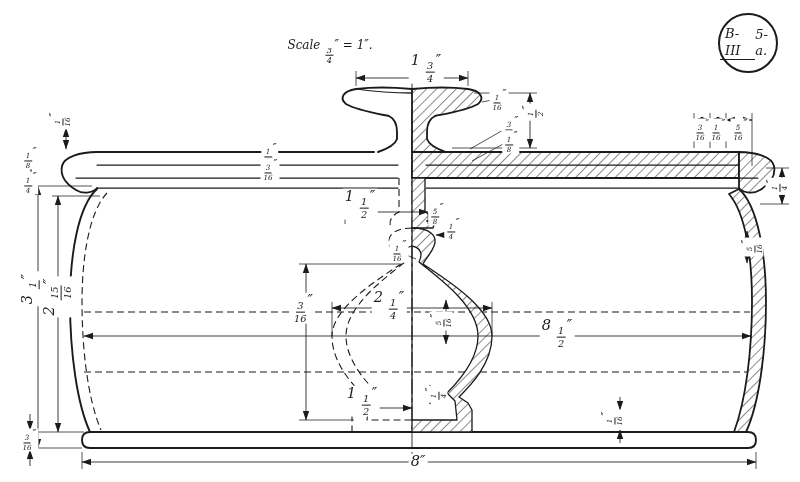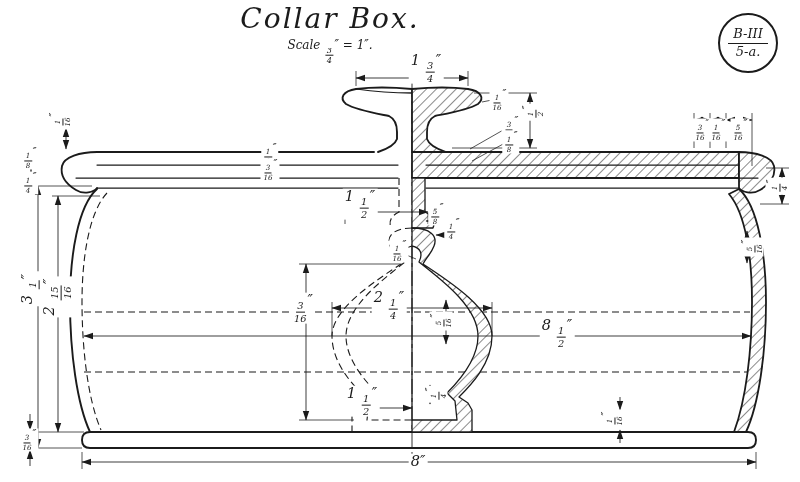--- a/index.html
+++ b/index.html
@@ -14,21 +14,21 @@
   .dml{stroke:#1b1b1b;stroke-width:.85;fill:none}
   .ext{stroke:#1b1b1b;stroke-width:.75;fill:none}
   .hs{fill:url(#hx);stroke:#1b1b1b;stroke-width:1.8;stroke-linejoin:round}
   .hs2{fill:url(#hx);stroke:#1b1b1b;stroke-width:1.3;stroke-linejoin:round}
   
   .title{position:absolute;left:330px;top:18px;transform:translate(-50%,-50%);
          font-style:italic;font-size:28px;letter-spacing:2px;white-space:nowrap}
   .scale{position:absolute;left:330px;top:51px;transform:translate(-50%,-50%);
          font-style:italic;font-size:12px;white-space:nowrap}
   .dwgno{position:absolute;left:718px;top:13px;width:56px;height:56px;border:2.2px solid #1b1b1b;
-         border-radius:50%;display:flex;flex-direction:column;align-items:center;justify-content:center;
+         border-radius:50%;display:flex;flex-direction:row;align-items:center;justify-content:flex-end;
          font-size:13px;font-style:italic;line-height:1.25;background:#fff}
   .dwgno .t{border-bottom:1.6px solid #1b1b1b;padding:0 5px}
   .dim{position:absolute;transform:translate(-50%,-50%);background:#fff;padding:0 2px;
        font-style:italic;font-size:10.5px;line-height:1;white-space:nowrap}
   .dim.rot{transform:translate(-50%,-50%) rotate(-90deg)}
   .dim.big{font-size:14.5px}
   .fr{display:inline-flex;flex-direction:column;align-items:center;vertical-align:-.45em;
       line-height:1;margin:0 1px;font-size:.68em}
   .fr .nu{border-bottom:1px solid #1b1b1b;padding:0 1.5px .8px}
   .fr .de{padding-top:.8px}
@@ -132,21 +132,20 @@
       <path class="dml" marker-start="url(#ar)" marker-end="url(#ar)" d="M348,408 L412,408"></path>
       <path class="dml" marker-start="url(#ar)" marker-end="url(#ar)" d="M446,300 L446,344"></path>
       <path class="dml" marker-start="url(#ar)" marker-end="url(#ar)" d="M426,221 L448,221"></path>
       <path class="dml" marker-start="url(#ar)" marker-end="url(#ar)" d="M436,235 L458,235"></path>
       <path class="dml" marker-start="url(#ar)" marker-end="url(#ar)" d="M430,385 L430,404"></path>
       <path class="dml" marker-end="url(#ar)" d="M620,397 L620,410"></path>
       <path class="dml" marker-end="url(#ar)" d="M620,443 L620,430"></path>
     </g>
   </svg>
 
-  <div class="title">Collar Box.</div>
   <div class="scale">Scale <span class="fr">
         <span class="nu">3</span>
         <span class="de">4</span>
       </span>″ = 1″.</div>
 
   <div class="dwgno">
     <span class="t">B-III</span>
     <span class="b">5-a.</span>
   </div>
 

